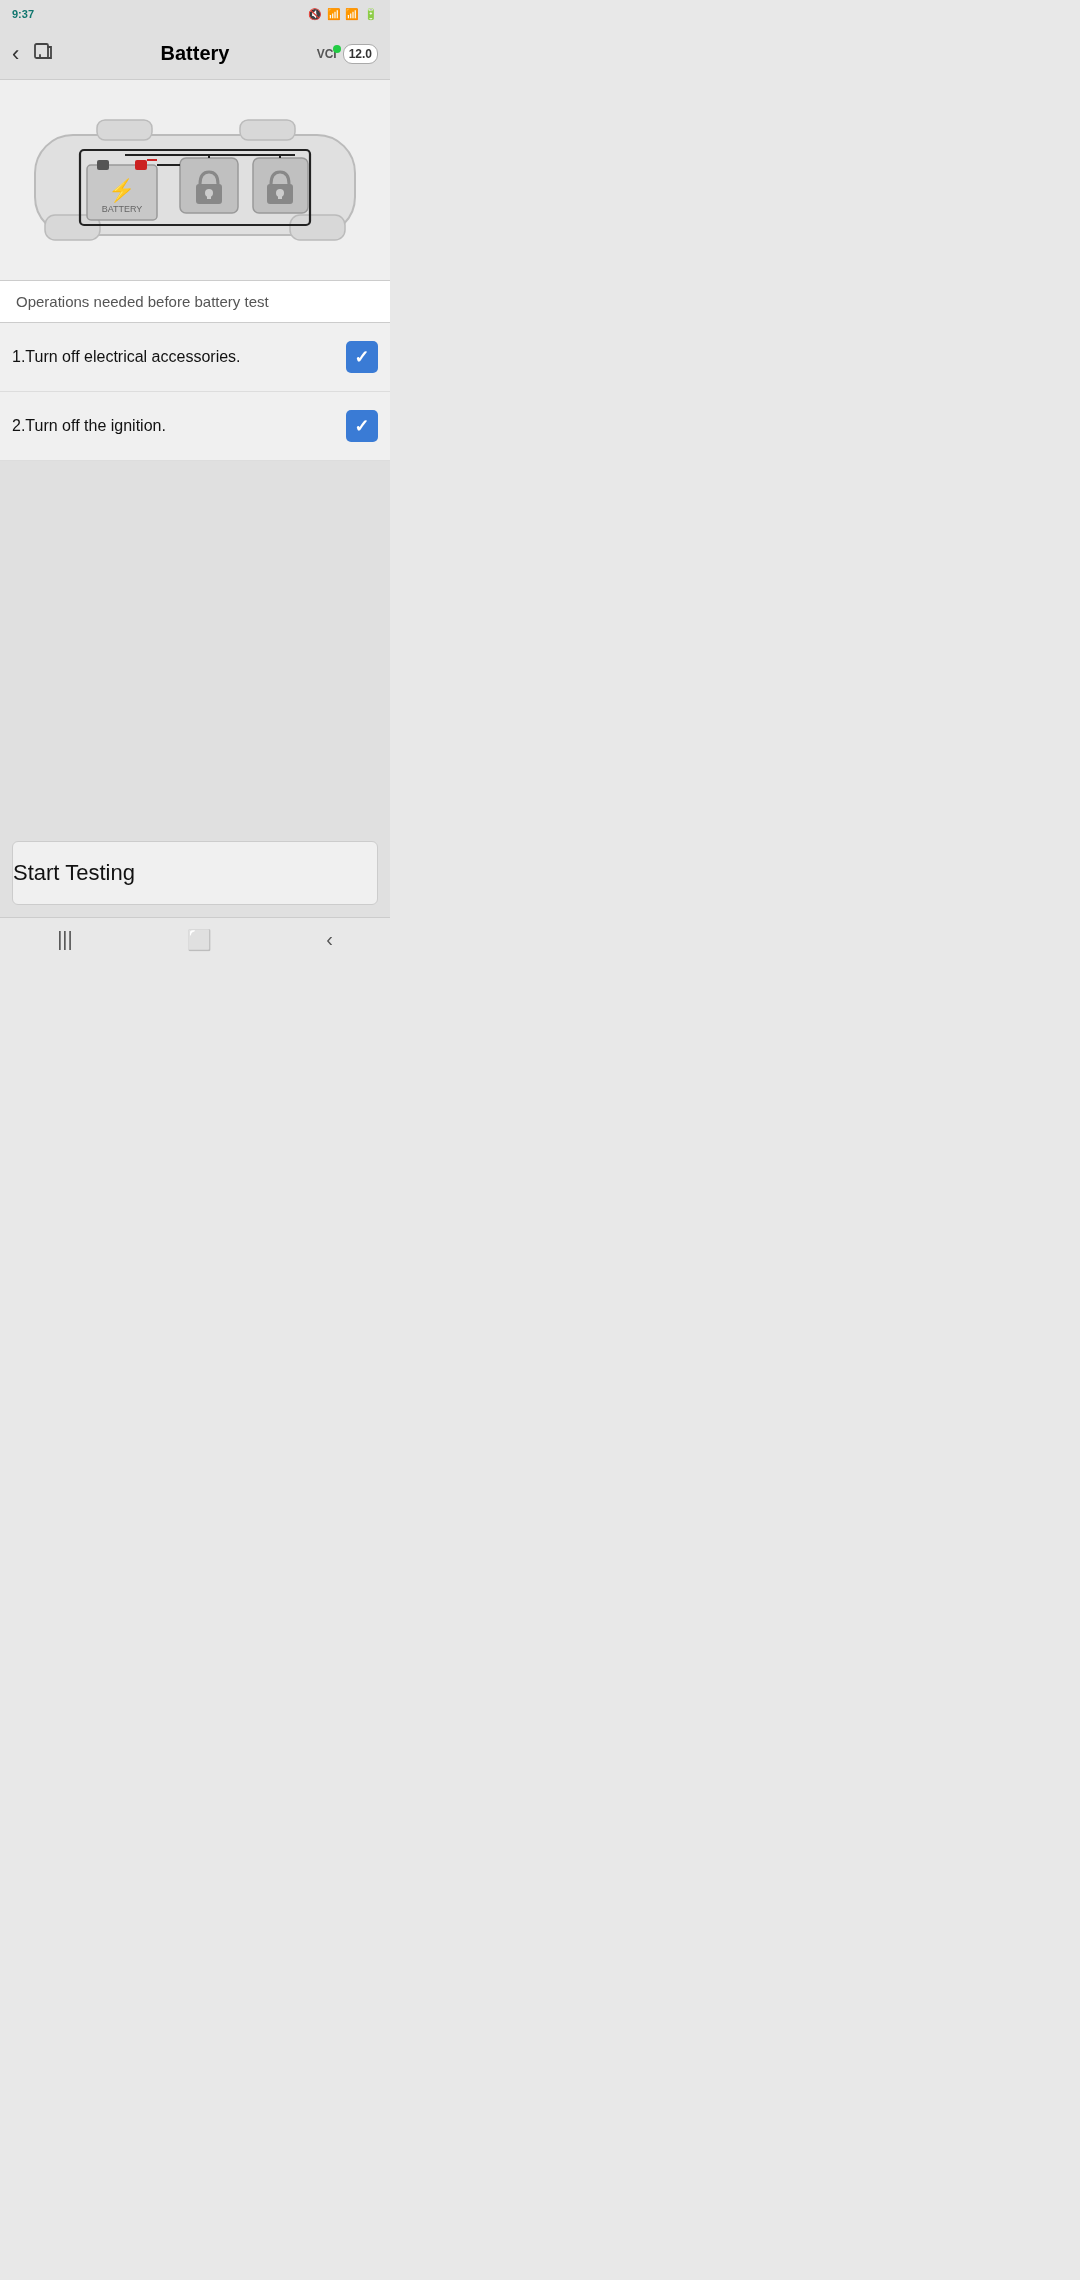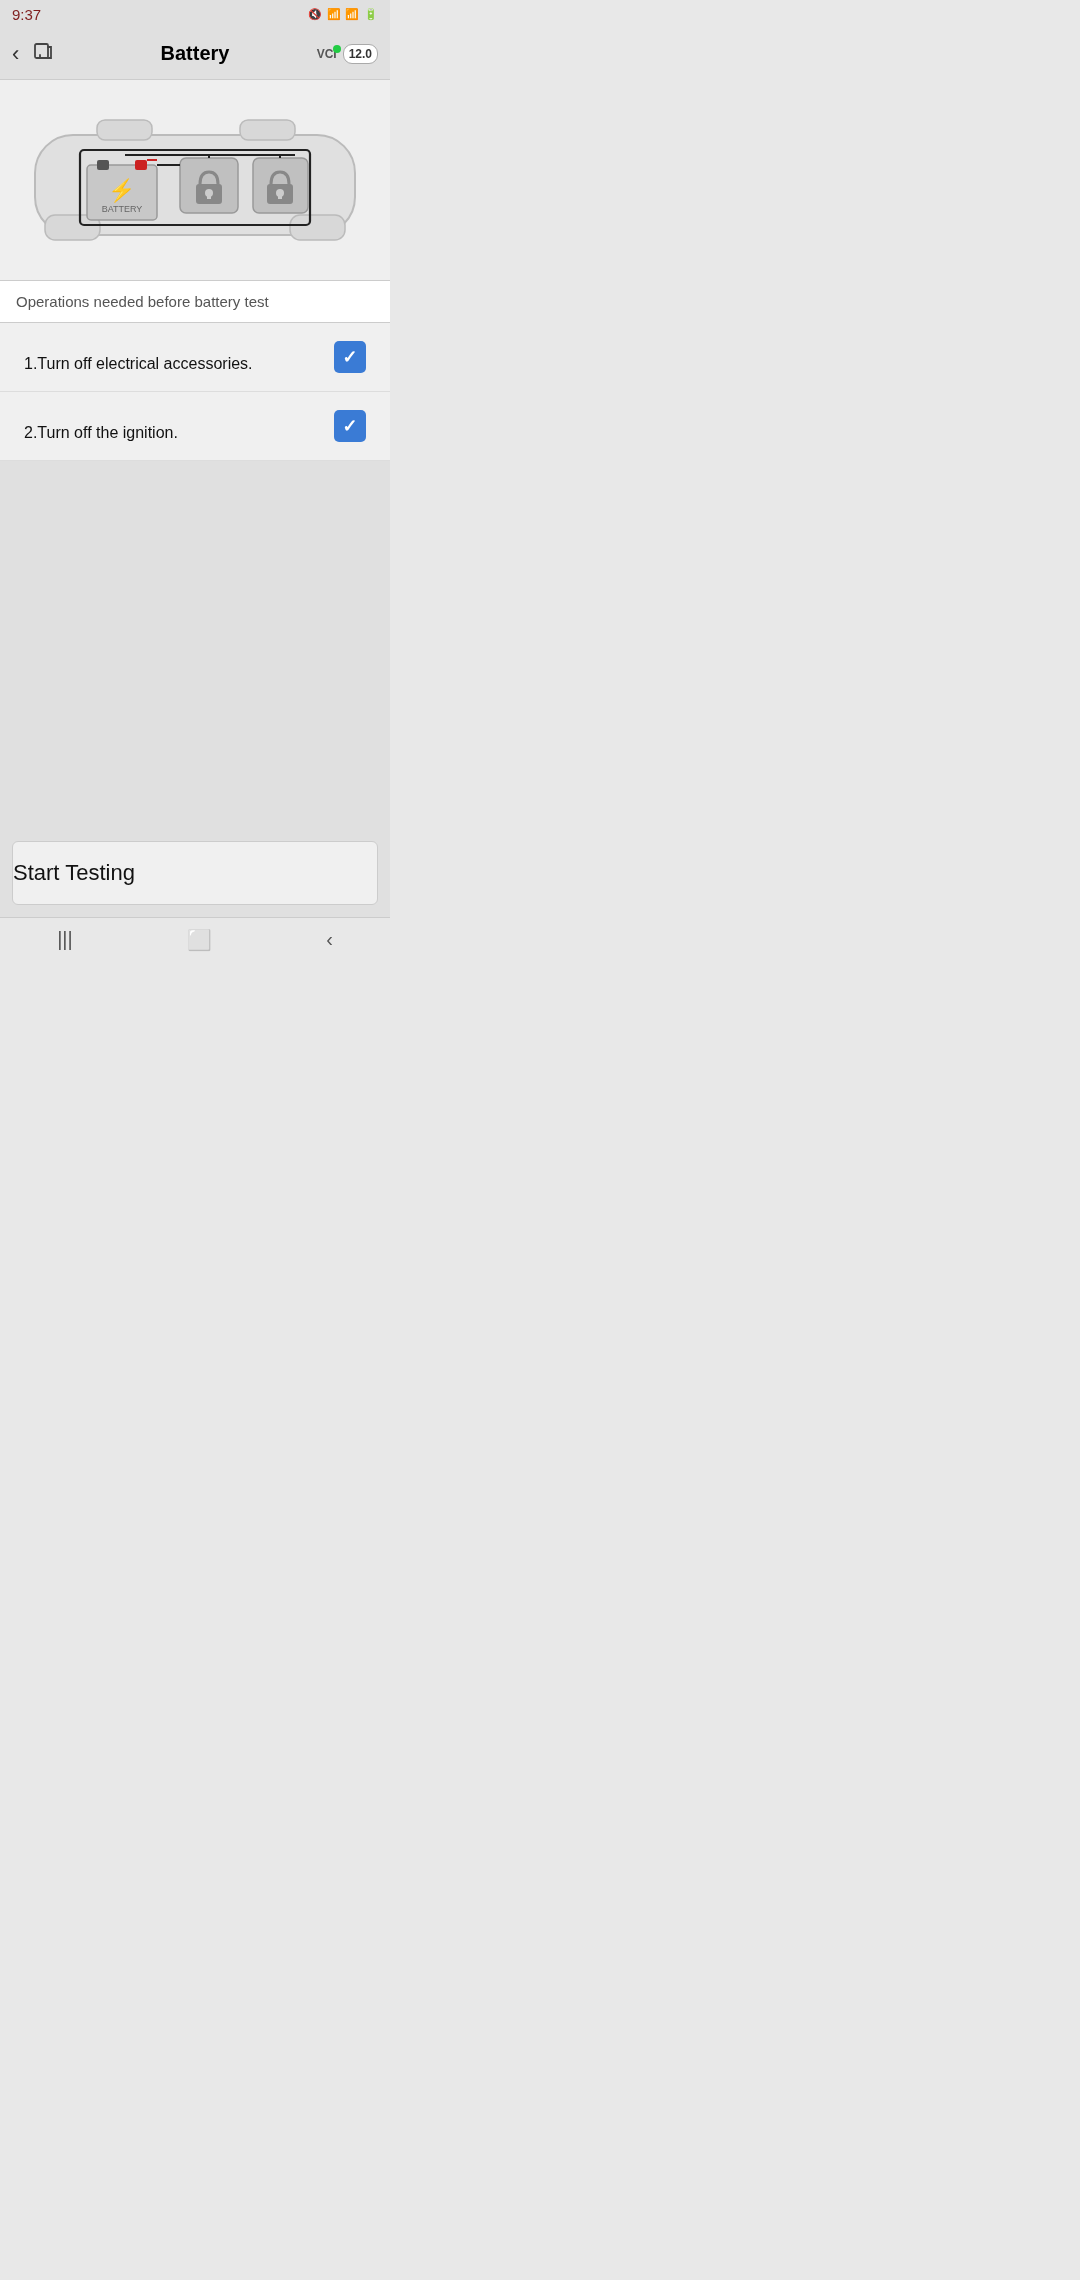--- a/index.html
+++ b/index.html
@@ -17,23 +17,23 @@
     
     .status-bar {
       background: #e0e0e0;
       height: 28px;
       display: flex;
       align-items: center;
       justify-content: space-between;
       padding: 0 12px;
     }
     .status-time {
-      font-size: 15px;
-      font-weight: 400;
-      color: #7f1d1d;
+      font-size: 11px;
+      font-weight: 700;
+      color: #0f766e;
     }
     .status-icons {
       display: flex;
       align-items: center;
       gap: 5px;
     }
     .status-icon {
       font-size: 11px;
       color: #333;
     }
@@ -129,23 +129,23 @@
       background: #ffffff;
       padding: 12px 16px;
       font-size: 15px;
       color: #555;
       border-top: 1px solid #ccc;
       border-bottom: 1px solid #ccc;
     }
 
     .checklist-item {
       background: #f0f0f0;
-      padding: 18px 24px;
-      display: flex;
-      align-items: flex-end;
+      padding: 18px 12px;
+      display: flex;
+      align-items: center;
       justify-content: space-between;
       border-bottom: 1px solid #ddd;
     }
 
     .checklist-text {
       font-size: 16px;
       color: #111;
       flex: 1;
     }
 

